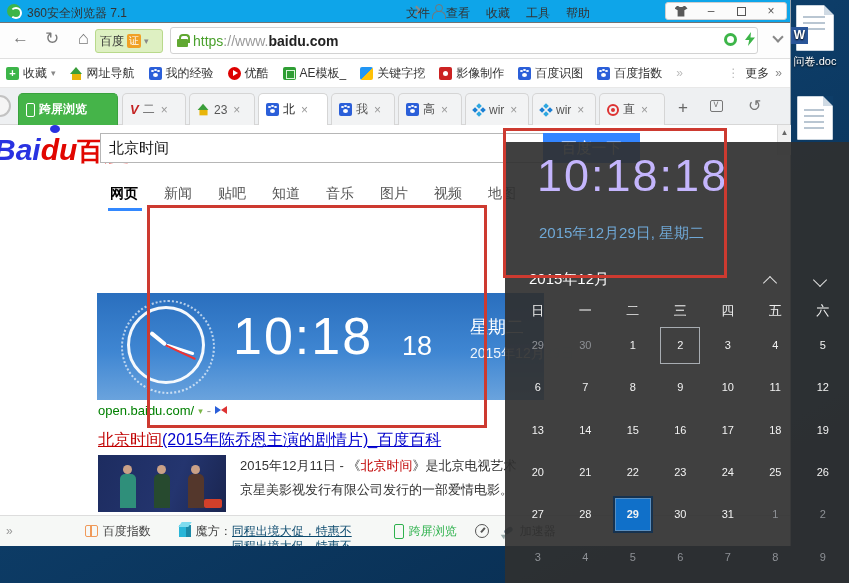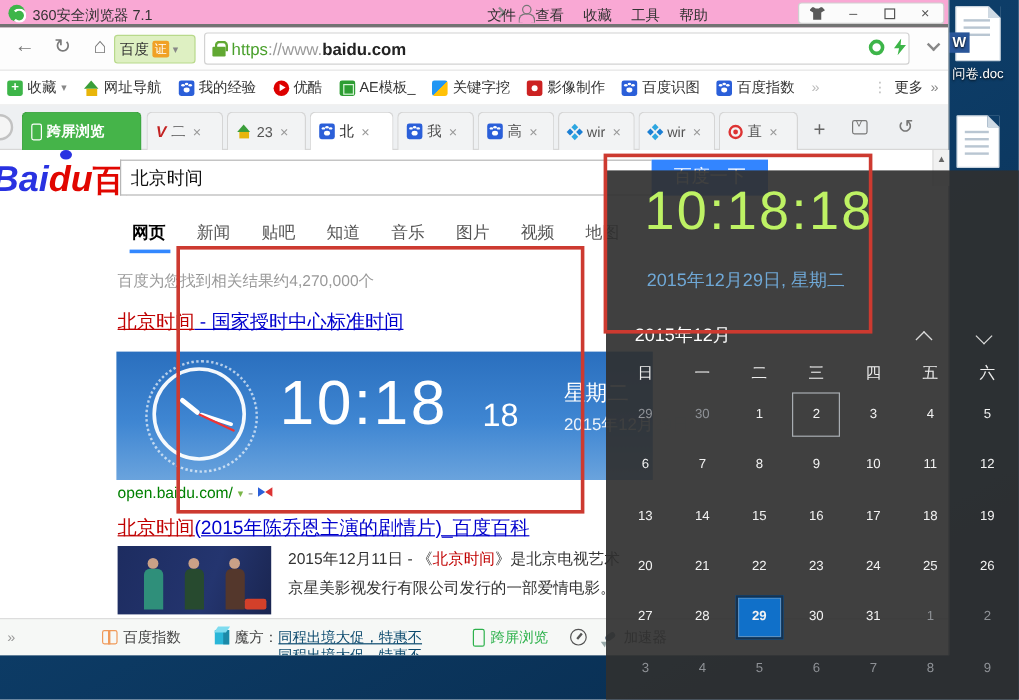--- a/index.html
+++ b/index.html
@@ -4,21 +4,21 @@
 <style>
   * { margin:0; padding:0; box-sizing:border-box; }
   html,body { width:849px; height:583px; overflow:hidden; font-family:"Liberation Sans",sans-serif; }
   #stage { position:absolute; left:0; top:0; width:849px; height:583px;
            background:linear-gradient(150deg,#12507f 0%,#0d3d68 45%,#082b4d 100%); }
 
   
   #browser { position:absolute; left:0; top:0; width:791px; height:546px; background:#fff; border-right:1px solid #9aa7b1; }
 
   
-  #titlebar { position:absolute; left:0; top:0; width:100%; height:23px; background:#f9a8d4; border-bottom:3px solid #737373; font-size:12px; color:#333; }
+  #titlebar { position:absolute; left:0; top:0; width:100%; height:23px; background:#0ea5e9; border-bottom:1px solid #737373; font-size:12px; color:#333; }
   .logo360 { position:absolute; left:7px; top:4px; width:14px; height:14px; border-radius:50%; background:#3db549; }
   .logo360::after { content:""; position:absolute; left:3px; top:3px; width:8px; height:8px; border:2px solid #fff; border-radius:50%; border-left-color:transparent; }
   #win-title { position:absolute; left:27px; top:5px; }
   #menubar { position:absolute; right:200px; top:5px; display:flex; gap:16px; }
   .chev-right { position:absolute; right:370px; top:7px; width:7px; height:7px; border-top:2px solid #8a8a8a; border-right:2px solid #8a8a8a; transform:rotate(45deg); }
   .user-ic { position:absolute; right:346px; top:4px; width:12px; height:12px; }
   .user-ic::before{ content:""; position:absolute; left:3px; top:0; width:6px; height:6px; border:1.5px solid #777; border-radius:50%; }
   .user-ic::after{ content:""; position:absolute; left:0; top:7px; width:12px; height:7px; border:1.5px solid #777; border-bottom:none; border-radius:6px 6px 0 0; }
   #winctrl { position:absolute; right:3px; top:2px; width:122px; height:18px; border:1px solid #cfcfcf; border-radius:3px; display:flex; align-items:center; background:#fbfbfb; }
   .wc { flex:1; text-align:center; color:#555; font-size:12px; line-height:16px; cursor:default; }
@@ -150,21 +150,21 @@
 
   
   .dsk-icon { position:absolute; width:64px; text-align:center; color:#fff; font-size:11px; text-shadow:0 1px 2px #000; }
   .page-ic { position:relative; width:38px; height:46px; margin:0 auto 3px; background:#fff; border:1px solid #c9d4de; border-radius:1px; }
   .page-ic::before { content:""; position:absolute; right:-1px; top:-1px; border-left:10px solid #cfdae4; border-top:10px solid #0d3d68; }
   .page-line { position:absolute; left:6px; height:2px; background:#b9c6d2; }
   .w-badge { position:absolute; left:-6px; bottom:6px; width:17px; height:17px; background:#2a5699; color:#fff; font-size:12px; font-weight:bold; line-height:17px; text-align:center; }
 
   
   #flyout { position:absolute; left:505px; top:142px; width:344px; height:441px; background:rgba(48,48,48,0.92); color:#fff; }
-  #fly-time { position:absolute; left:32px; top:8px; font-size:45px; font-weight:300; letter-spacing:2px; color:#bef264; }
+  #fly-time { position:absolute; left:32px; top:8px; font-size:45px; font-weight:300; letter-spacing:2px; color:#c4b5fd; }
   #fly-date { position:absolute; left:34px; top:82px; font-size:15px; color:#6fa8d6; }
   #fly-month { position:absolute; left:24px; top:128px; font-size:15px; color:#fff; }
   .fly-chev { position:absolute; top:133px; width:12px; height:12px; }
   .fly-chev.up { right:72px; }
   .fly-chev.down { right:22px; }
   .fly-chev::before { content:""; position:absolute; left:0; top:3px; width:9px; height:9px; border-left:1.5px solid #ddd; border-top:1.5px solid #ddd; transform:rotate(45deg); }
   .fly-chev.down::before { transform:rotate(225deg); top:0; }
   #weekday-row, #cal-grid { position:absolute; left:9px; width:333px; display:grid; grid-template-columns:repeat(7,47.5px); }
   #weekday-row { top:160px; font-size:13px; }
   #weekday-row div { text-align:center; color:#eee; }
@@ -359,25 +359,21 @@
         <span class="rn active">网页</span>
         <span class="rn">新闻</span>
         <span class="rn">贴吧</span>
         <span class="rn">知道</span>
         <span class="rn">音乐</span>
         <span class="rn">图片</span>
         <span class="rn">视频</span>
         <span class="rn">地图</span>
       </div>
 
-      <div id="res-count">百度为您找到相关结果约4,270,000个</div>
-
-      <div class="r-title" style="top:133px;">
-        <a class="lk-red">北京时间</a><a class="lk-blue"> - 国家授时中心标准时间</a>
-      </div>
+
 
       <div id="widget">
         <div class="aclock">
           <div class="hand h-hr"></div>
           <div class="hand h-min"></div>
           <div class="hand h-sec"></div>
         </div>
         <div class="wg-time">10:18</div>
         <div class="wg-sec">18</div>
         <div class="wg-week">星期二</div>

